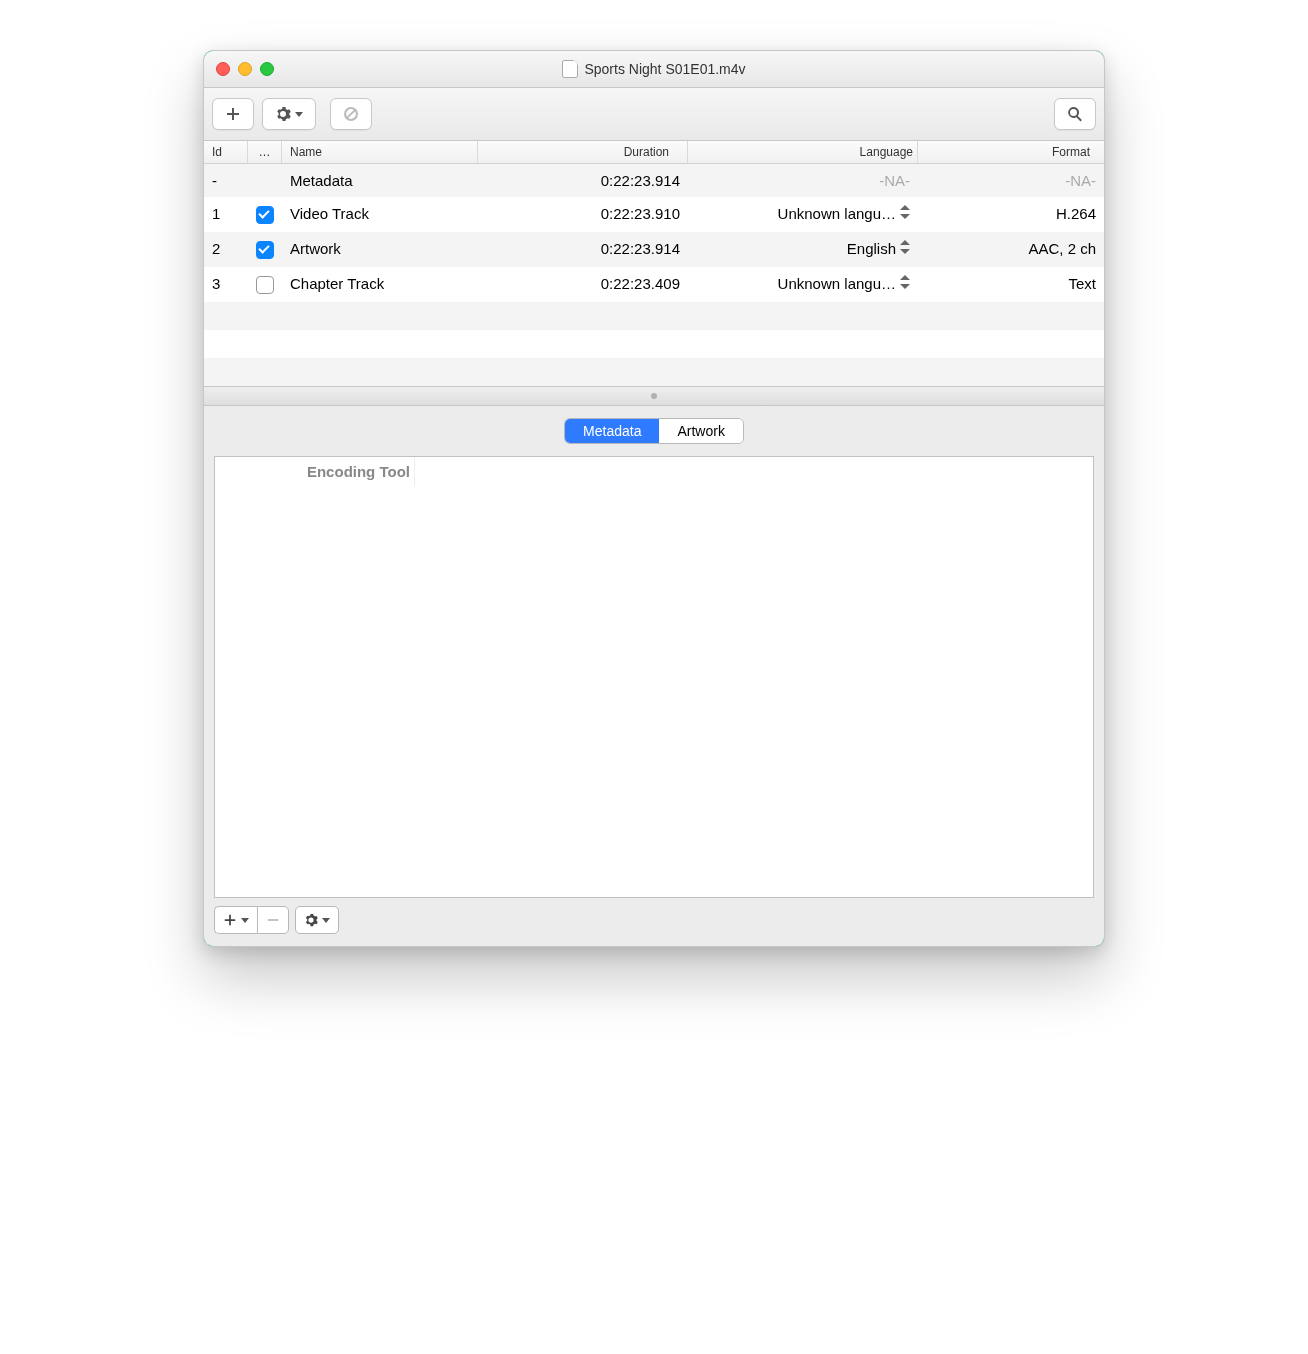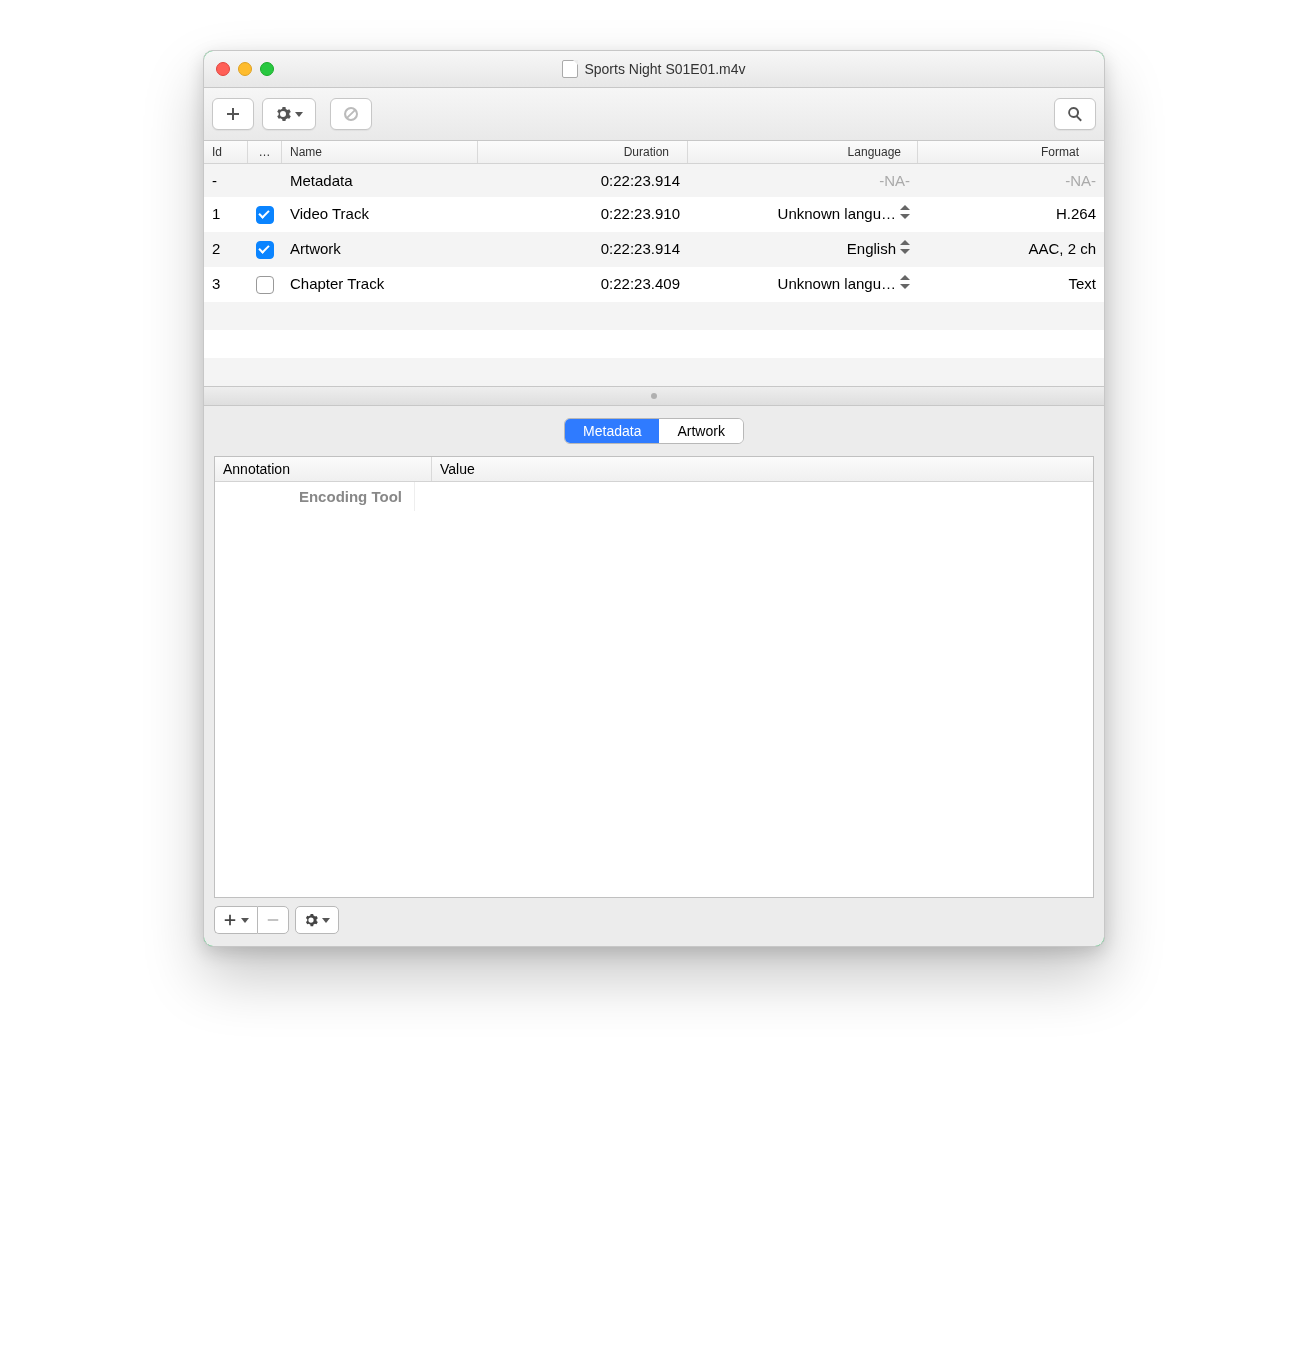--- a/index.html
+++ b/index.html
@@ -22,22 +22,22 @@
   .spacer{flex:1}
   
   .tracks{background:#fff;}
   .tr-head{display:flex;background:linear-gradient(#fbfbfb,#f0f0f0);border-bottom:1px solid #d3d3d3;font-size:12px;color:#333;}
   .th{padding:4px 8px;border-right:1px solid #d9d9d9;box-sizing:border-box;}
   .th:last-child{border-right:none;}
   .c-id{flex:0 0 44px;}
   .c-en{flex:0 0 34px;text-align:center;}
   .c-name{flex:0 0 196px;}
   .c-dur{flex:0 0 210px;text-align:right;padding-right:18px;}
-  .c-lang{flex:0 0 230px;text-align:right;padding-right:16px;}
-  .c-fmt{flex:1;text-align:right;padding-right:25px;}
+  .c-lang{flex:0 0 230px;text-align:right;padding-right:4px;}
+  .c-fmt{flex:1;text-align:right;padding-right:14px;}
   .tr-row{display:flex;font-size:15px;padding:4px 0;}
   .tr-row:nth-child(odd){background:#f4f4f4;}
   .td{padding:4px 8px;box-sizing:border-box;white-space:nowrap;overflow:hidden;text-overflow:ellipsis;}
   .muted{color:#aaa;}
   .chk{width:16px;height:16px;border:1px solid #999;border-radius:4px;display:inline-block;vertical-align:middle;background:#fff;position:relative;}
   .chk.on{background:#0a84ff;border-color:#0a84ff;}
   .chk.on::after{content:"";position:absolute;left:4px;top:1px;width:4px;height:8px;border:solid #fff;border-width:0 2px 2px 0;transform:rotate(45deg);}
   .stepper{display:inline-flex;gap:4px;justify-content:flex-end;width:100%;}
   .stepper-ico{width:10px;height:14px;position:relative;}
   .stepper-ico::before,.stepper-ico::after{content:"";position:absolute;left:0;width:0;height:0;border-left:5px solid transparent;border-right:5px solid transparent;}
@@ -54,21 +54,21 @@
   .seg{display:flex;justify-content:center;margin:4px 0 12px;}
   .seg-wrap{display:flex;border:1px solid #b8b8b8;border-radius:6px;overflow:hidden;background:#fff;}
   .seg-btn{padding:4px 18px;font-size:14px;border:none;background:#fff;cursor:pointer;}
   .seg-btn.active{background:#2f7bff;color:#fff;}
   .meta-table{background:#fff;border:1px solid #c0c0c0;height:440px;display:flex;flex-direction:column;}
   .mt-head{display:flex;background:linear-gradient(#fbfbfb,#f0f0f0);border-bottom:1px solid #d3d3d3;font-size:14px;}
   .mc-ann{flex:0 0 200px;padding:4px 8px;border-right:1px solid #d9d9d9;}
   .mc-val{flex:1;padding:4px 8px;}
   .mt-body{flex:1;overflow:auto;}
   .mt-row{display:flex;}
-  .mt-row .ac{flex:0 0 200px;padding:6px 12px;text-align:right;color:#888;font-weight:600;box-sizing:border-box;border-right:1px solid #eee;}
+  .mt-row .ac{flex:0 0 200px;padding:6px 4px;text-align:right;color:#888;font-weight:600;box-sizing:border-box;border-right:1px solid #eee;}
   .mt-row .vc{flex:1;padding:6px 8px;}
   .btm-toolbar{display:flex;gap:6px;margin-top:8px;align-items:center;}
   .small-btn{height:26px;background:#fff;border:1px solid #b8b8b8;border-radius:5px;display:flex;align-items:center;justify-content:center;padding:0 8px;}
   .small-btn.seg-left{border-radius:5px 0 0 5px;border-right:none;}
   .small-btn.seg-right{border-radius:0 5px 5px 0;}
   .small-btn.disabled{color:#bbb;}
   .small-btn svg{width:14px;height:14px;fill:#444;}
   .chev{width:0;height:0;border-left:4px solid transparent;border-right:4px solid transparent;border-top:5px solid #555;margin-left:4px;}
 </style>
 </head>
@@ -176,24 +176,20 @@
 
   <div class="bottom">
     <div class="seg">
       <div class="seg-wrap">
         <button class="seg-btn active">Metadata</button>
         <button class="seg-btn">Artwork</button>
       </div>
     </div>
 
     <div class="meta-table">
-      <div class="mt-head">
-        <div class="mc-ann">Annotation</div>
-        <div class="mc-val">Value</div>
-      </div>
       <div class="mt-body" id="meta-rows">
             <div class="mt-row">
               <div class="ac">Encoding Tool</div>
             </div>
           </div>
     </div>
 
     <div class="btm-toolbar">
       <div style="display:flex">
         <div class="small-btn seg-left">

